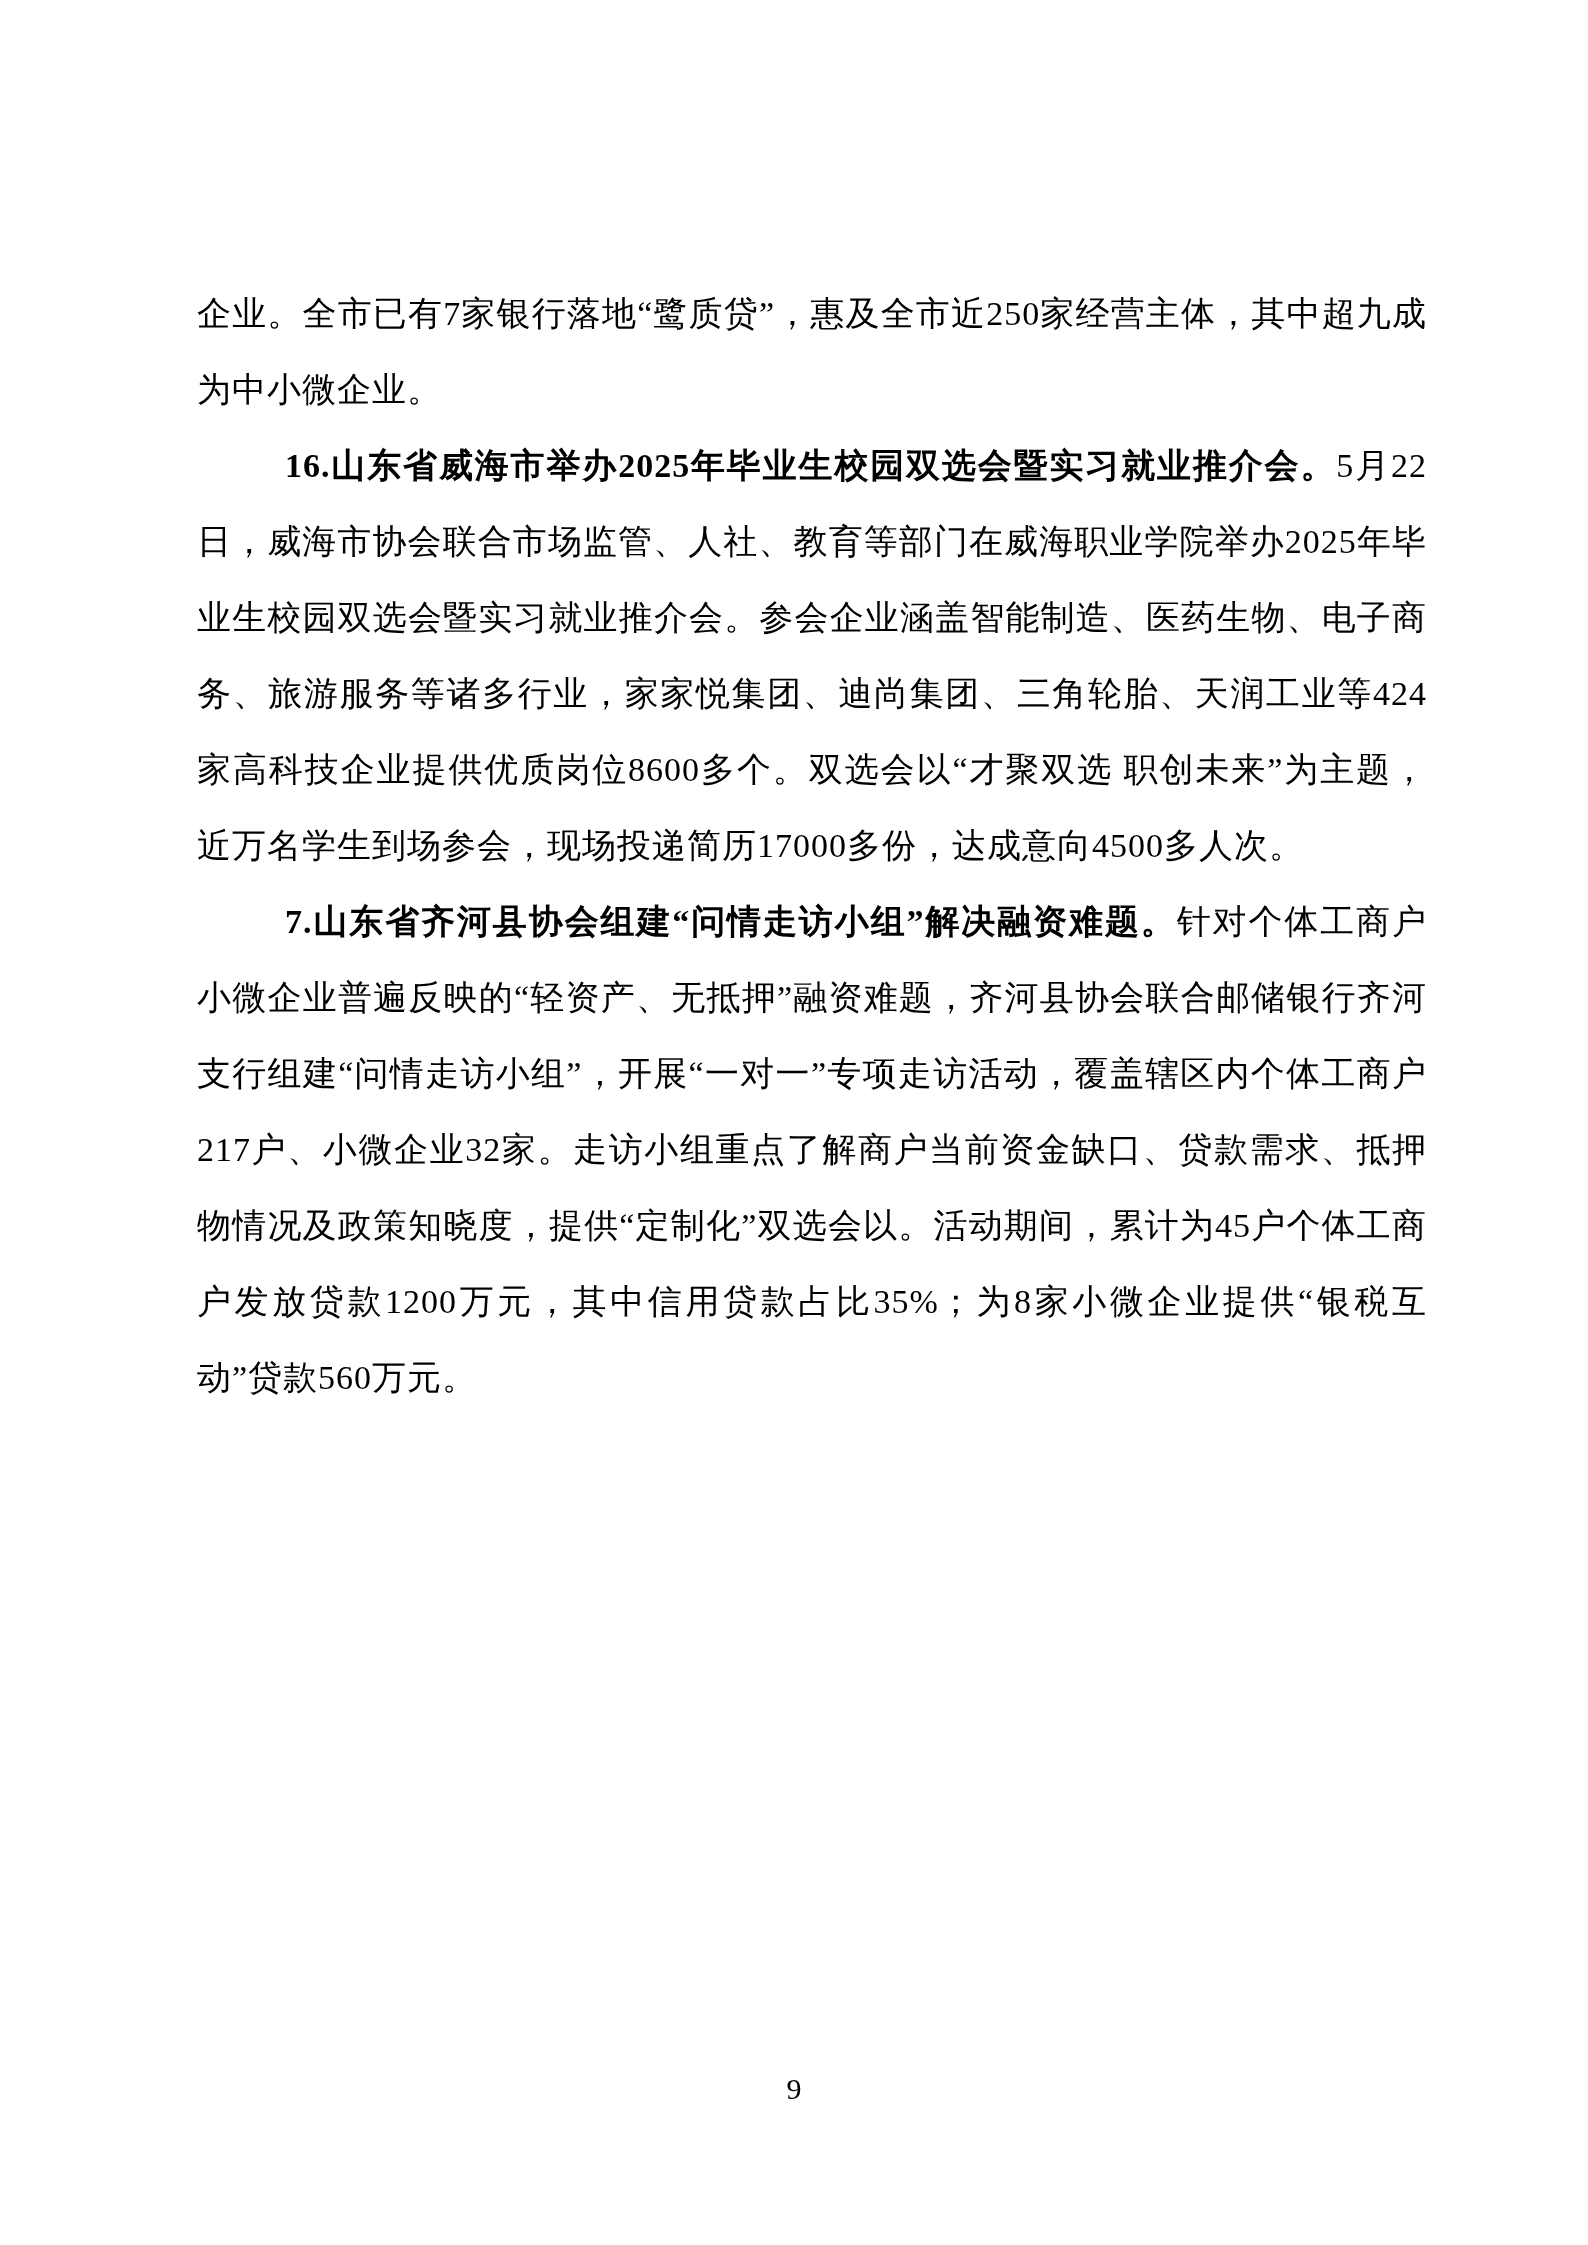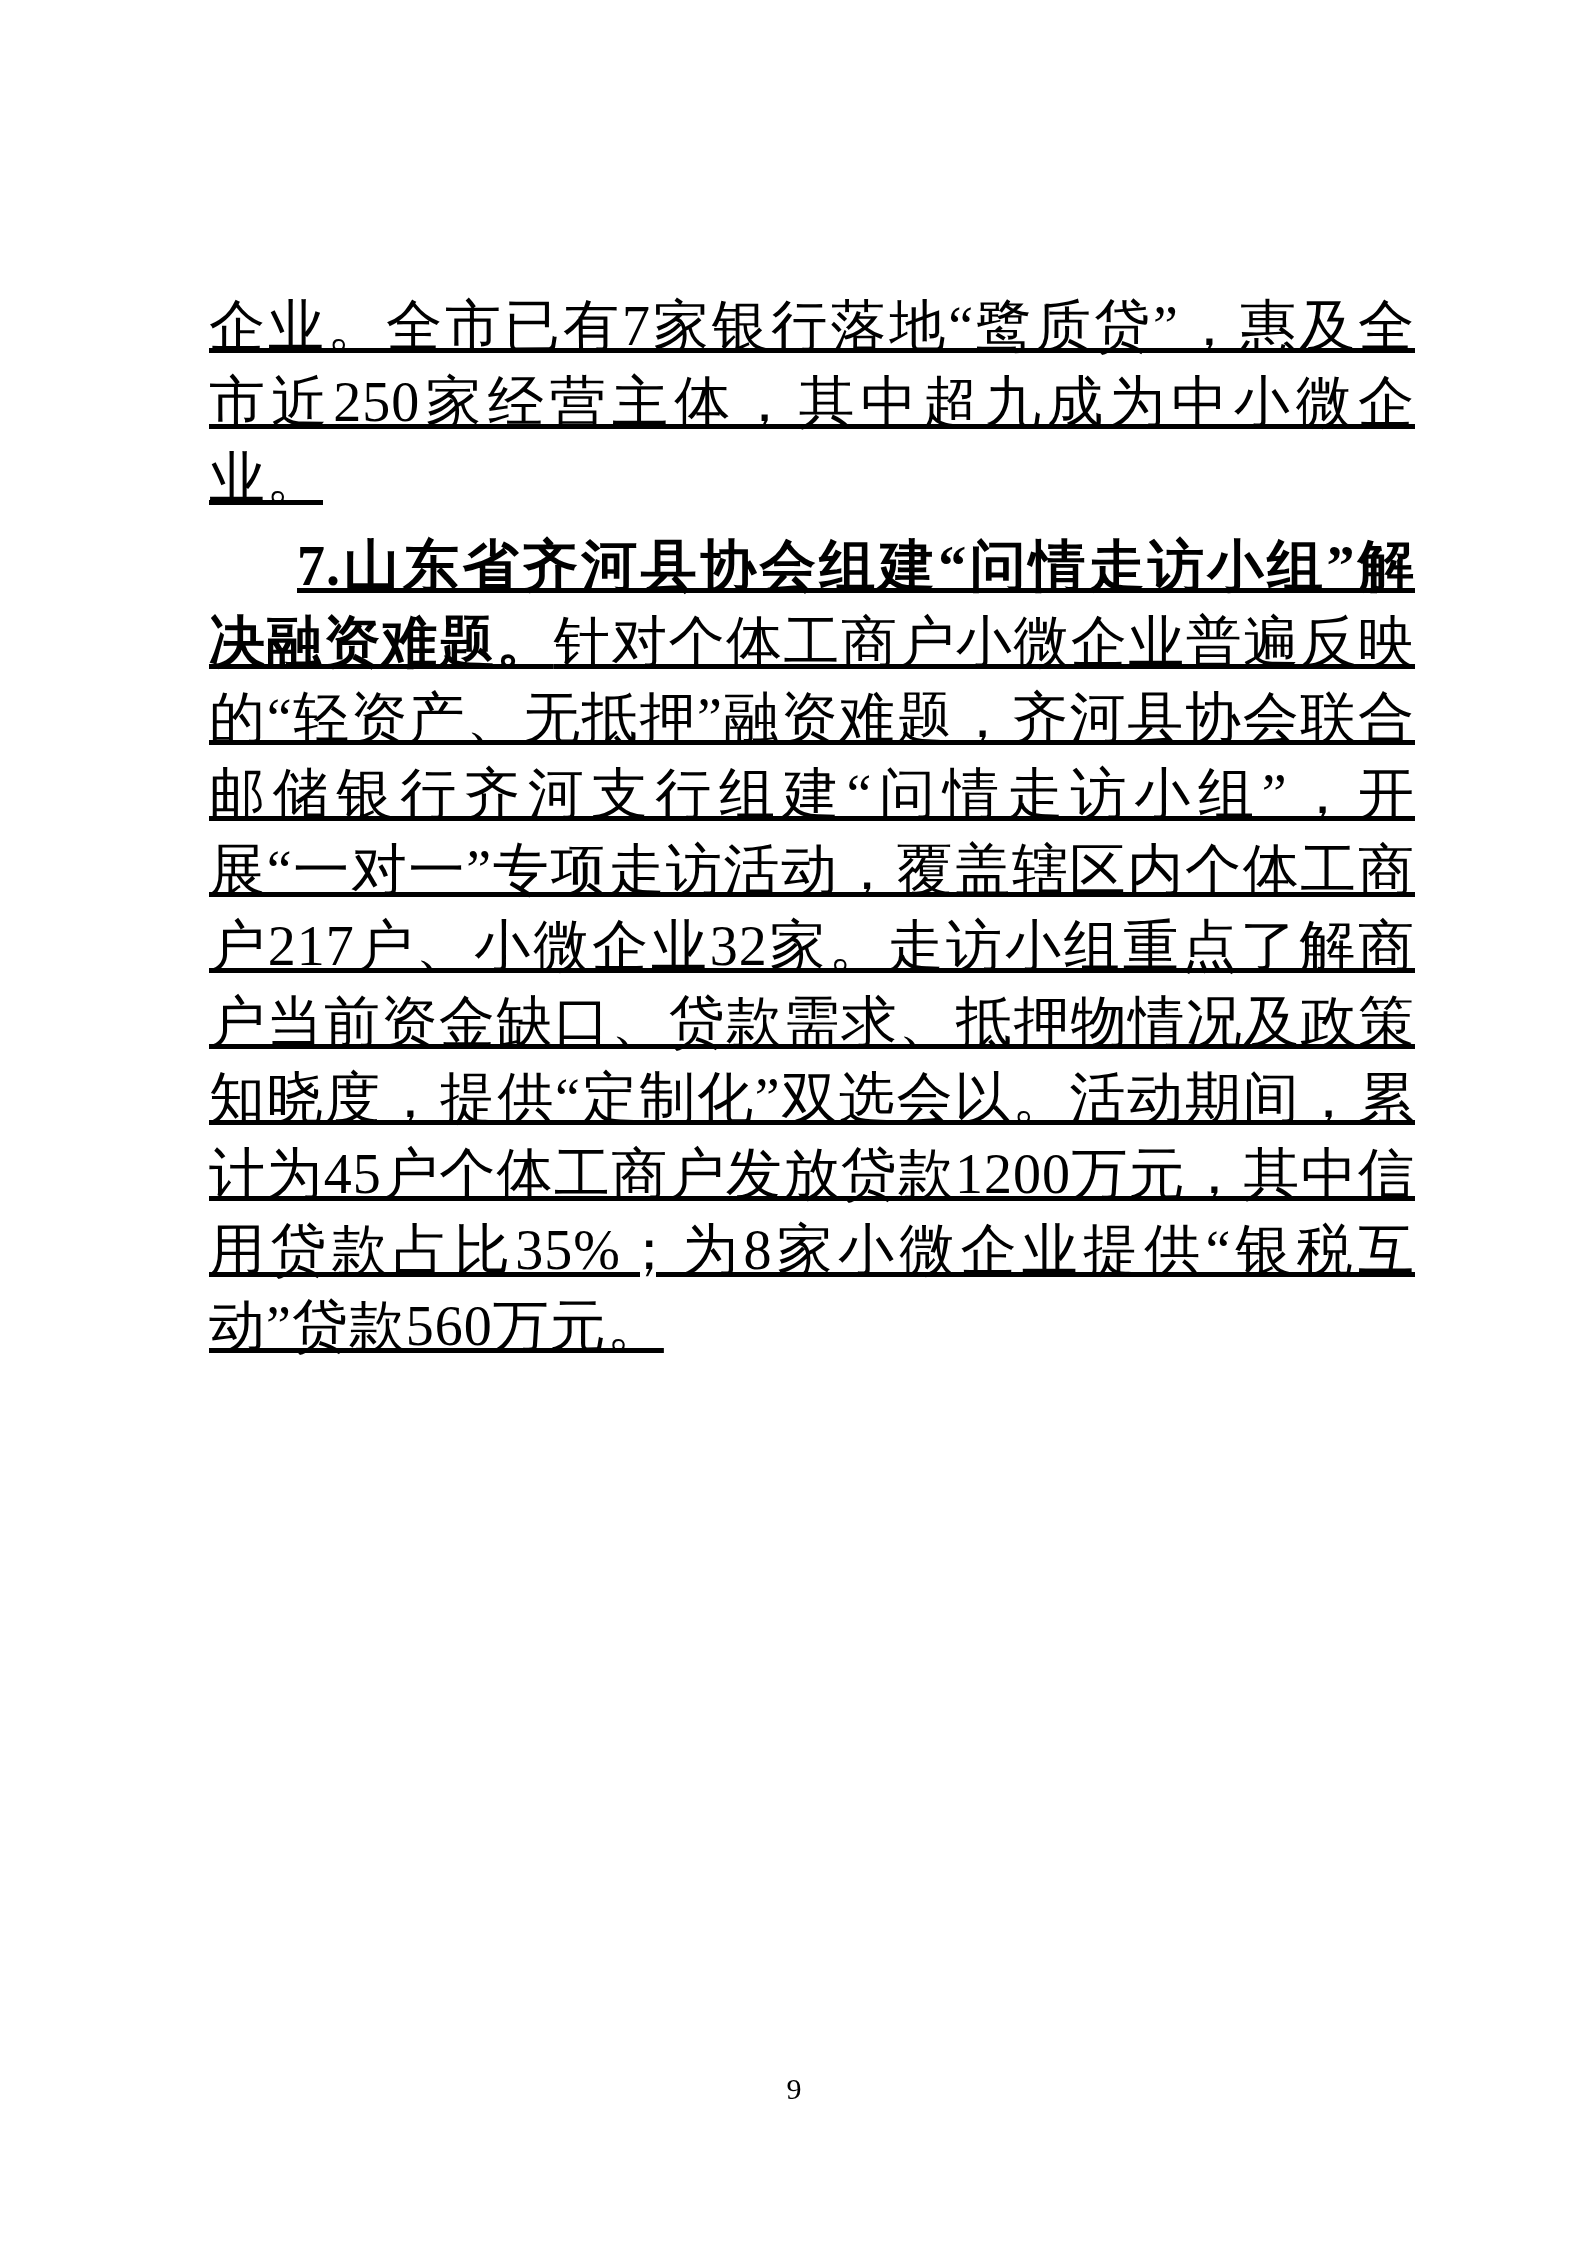--- a/index.html
+++ b/index.html
@@ -16,29 +16,28 @@
     font-family: "Liberation Serif", "DejaVu Serif", serif;
     color: #000000;
   }
   .content {
     position: absolute;
     left: 197px;
     top: 276px;
     width: 1230px;
   }
   p.para {
-    margin: 12px;
+    margin: 0;
     padding: 0;
-    font-size: 56px;
+    font-size: 34px;
     line-height: 76px;
     text-align: justify;
     text-justify: inter-ideograph;
     letter-spacing: 1px;
     word-break: break-all;
-    text-decoration: underline;
   }
   p.para.indent {
     text-indent: 88px;
   }
   p.para b.seg-bold {
     font-weight: 700;
   }
   .footer {
     position: absolute;
     left: 0;
@@ -52,18 +51,19 @@
     font-family: "Liberation Serif", "DejaVu Serif", serif;
     color: #000000;
   }
 </style>
 </head>
 <body>
 
 <div class="page">
   <div class="content" id="doc-body">
       <p class="para"><span>企业。全市已有7家银行落地“鹭质贷”，惠及全市近250家经营主体，其中超九成为中小微企业。</span></p>
+      <p class="para indent"><b class="seg-bold">16.山东省威海市举办2025年毕业生校园双选会暨实习就业推介会。</b><span>5月22日，威海市协会联合市场监管、人社、教育等部门在威海职业学院举办2025年毕业生校园双选会暨实习就业推介会。参会企业涵盖智能制造、医药生物、电子商务、旅游服务等诸多行业，家家悦集团、迪尚集团、三角轮胎、天润工业等424家高科技企业提供优质岗位8600多个。双选会以“才聚双选 职创未来”为主题，近万名学生到场参会，现场投递简历17000多份，达成意向4500多人次。</span></p>
       <p class="para indent"><b class="seg-bold">7.山东省齐河县协会组建“问情走访小组”解决融资难题。</b><span>针对个体工商户小微企业普遍反映的“轻资产、无抵押”融资难题，齐河县协会联合邮储银行齐河支行组建“问情走访小组”，开展“一对一”专项走访活动，覆盖辖区内个体工商户217户、小微企业32家。走访小组重点了解商户当前资金缺口、贷款需求、抵押物情况及政策知晓度，提供“定制化”双选会以。活动期间，累计为45户个体工商户发放贷款1200万元，其中信用贷款占比35%；为8家小微企业提供“银税互动”贷款560万元。</span></p>
     </div>
   <div class="footer">
     <span class="pagenum">9</span>
   </div>
 </div>
 
 </body></html>

